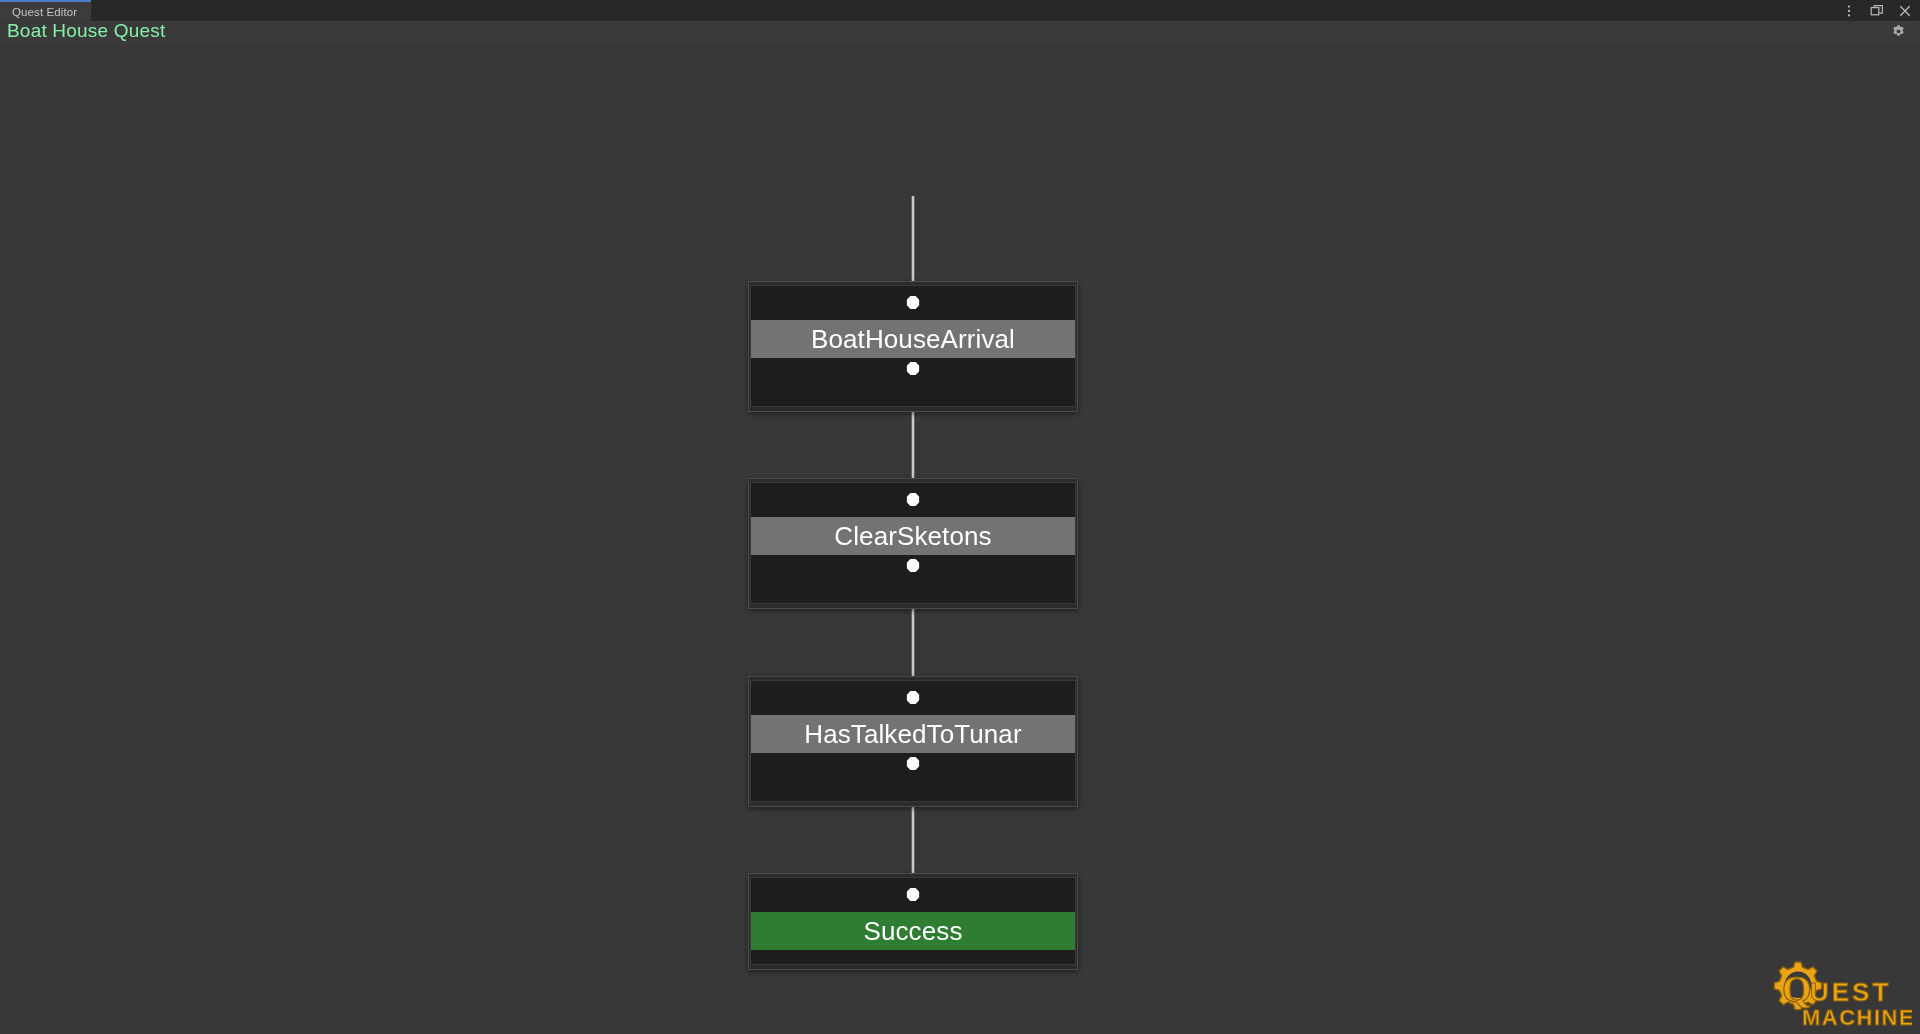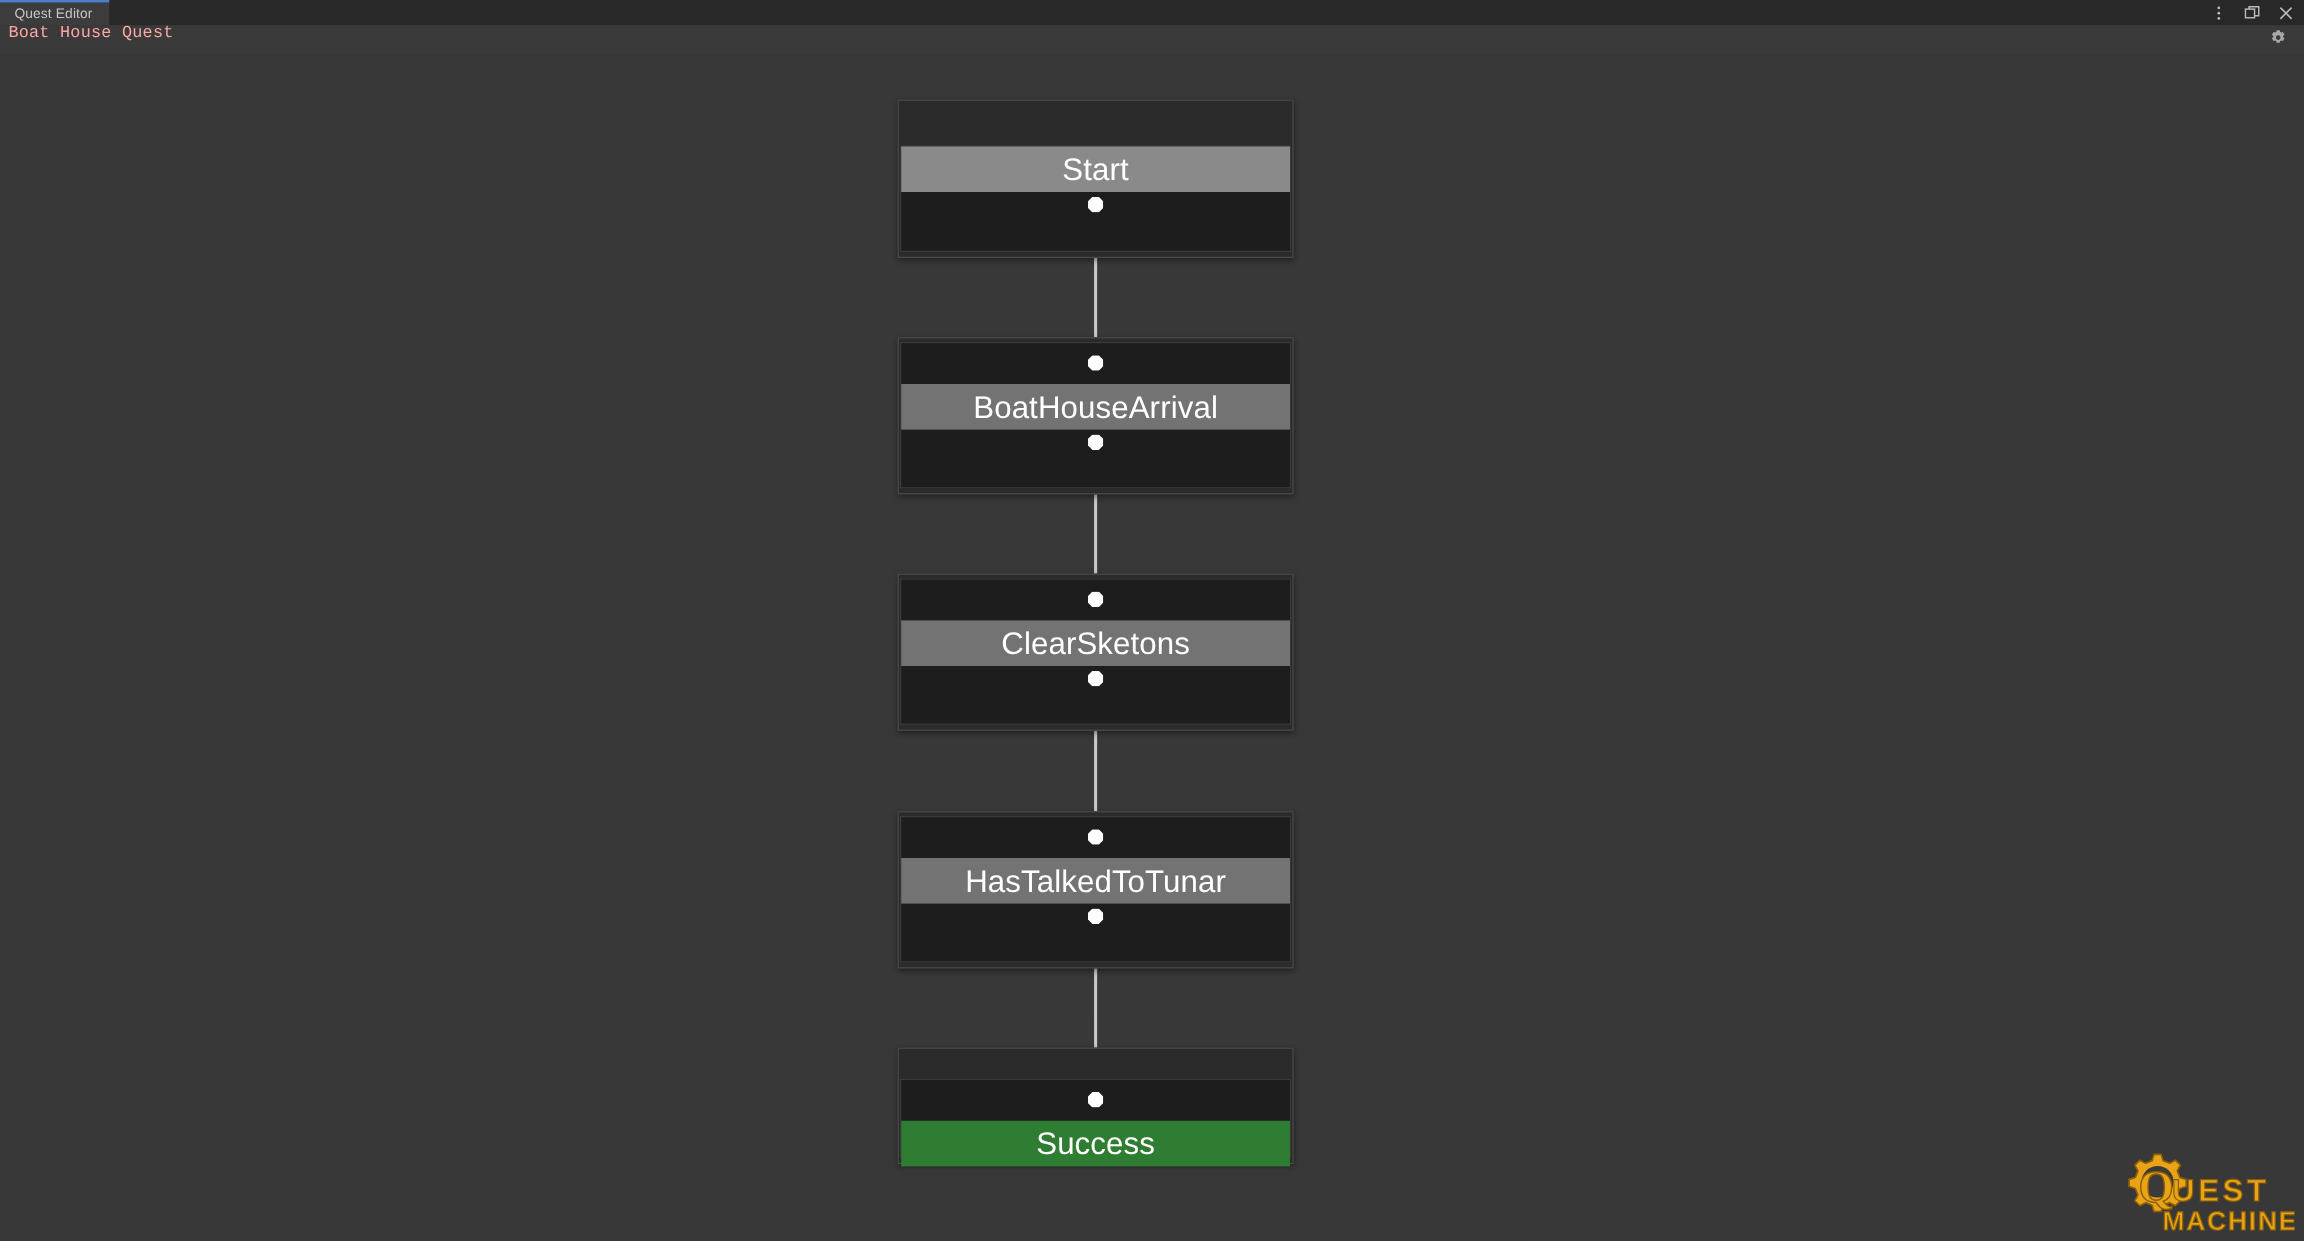--- a/index.html
+++ b/index.html
@@ -66,25 +66,24 @@
     position: absolute;
     left: 0; top: 21px;
     width: 1920px;
     height: 24px;
     background: #3a3a3a;
   }
   .quest-title {
     position: absolute;
     left: 7px;
     top: 20px;
-    font-size: 14px;
-    color: #fca5a5;
+    font-size: 19px;
+    color: #86efac;
     letter-spacing: .2px;
     white-space: nowrap;
-    font-family: Liberation Mono, monospace;
   }
   .gear-btn {
     position: absolute;
     right: 14px;
     top: 24px;
     width: 15px;
     height: 15px;
     color: #a8a8a8;
   }
   .gear-btn svg { display:block; }
@@ -205,30 +204,20 @@
 
   <svg class="edges" viewBox="0 0 1920 1034" width="1920" height="1034">
     <g stroke="#c8c8c8" stroke-width="2.6" fill="none">
       <line x1="913" y1="196" x2="913" y2="300"></line>
       <line x1="913" y1="394" x2="913" y2="497"></line>
       <line x1="913" y1="591" x2="913" y2="695"></line>
       <line x1="913" y1="789" x2="913" y2="892"></line>
     </g>
   </svg>
 
-  <div class="node" style="left:748px; top:38px; width:330px; height:132px;">
-    <div class="node-inner" style="top:37px; bottom:4px;">
-      <div class="title-bar hdr-grey">
-        <span>Start</span>
-      </div>
-      <div class="port-row">
-        <span class="port" style="top:4px;"></span>
-      </div>
-    </div>
-  </div>
 
   <div class="node" style="left:748px; top:236px; width:330px; height:131px;">
     <div class="node-inner" style="top:3px; bottom:4px;">
       <div class="port-row">
         <span class="port" style="top:10px;"></span>
       </div>
       <div class="title-bar hdr-blue">
         <span>BoatHouseArrival</span>
       </div>
       <div class="port-row">
@@ -259,21 +248,21 @@
       <div class="title-bar hdr-blue">
         <span>HasTalkedToTunar</span>
       </div>
       <div class="port-row">
         <span class="port" style="top:4px;"></span>
       </div>
     </div>
   </div>
 
   <div class="node" style="left:748px; top:828px; width:330px; height:97px;">
-    <div class="node-inner" style="top:3px; bottom:4px;margin-top:22px;">
+    <div class="node-inner" style="top:3px; bottom:4px;">
       <div class="port-row">
         <span class="port" style="top:10px;"></span>
       </div>
       <div class="title-bar hdr-green">
         <span>Success</span>
       </div>
     </div>
   </div>
 
   <div class="logo">

